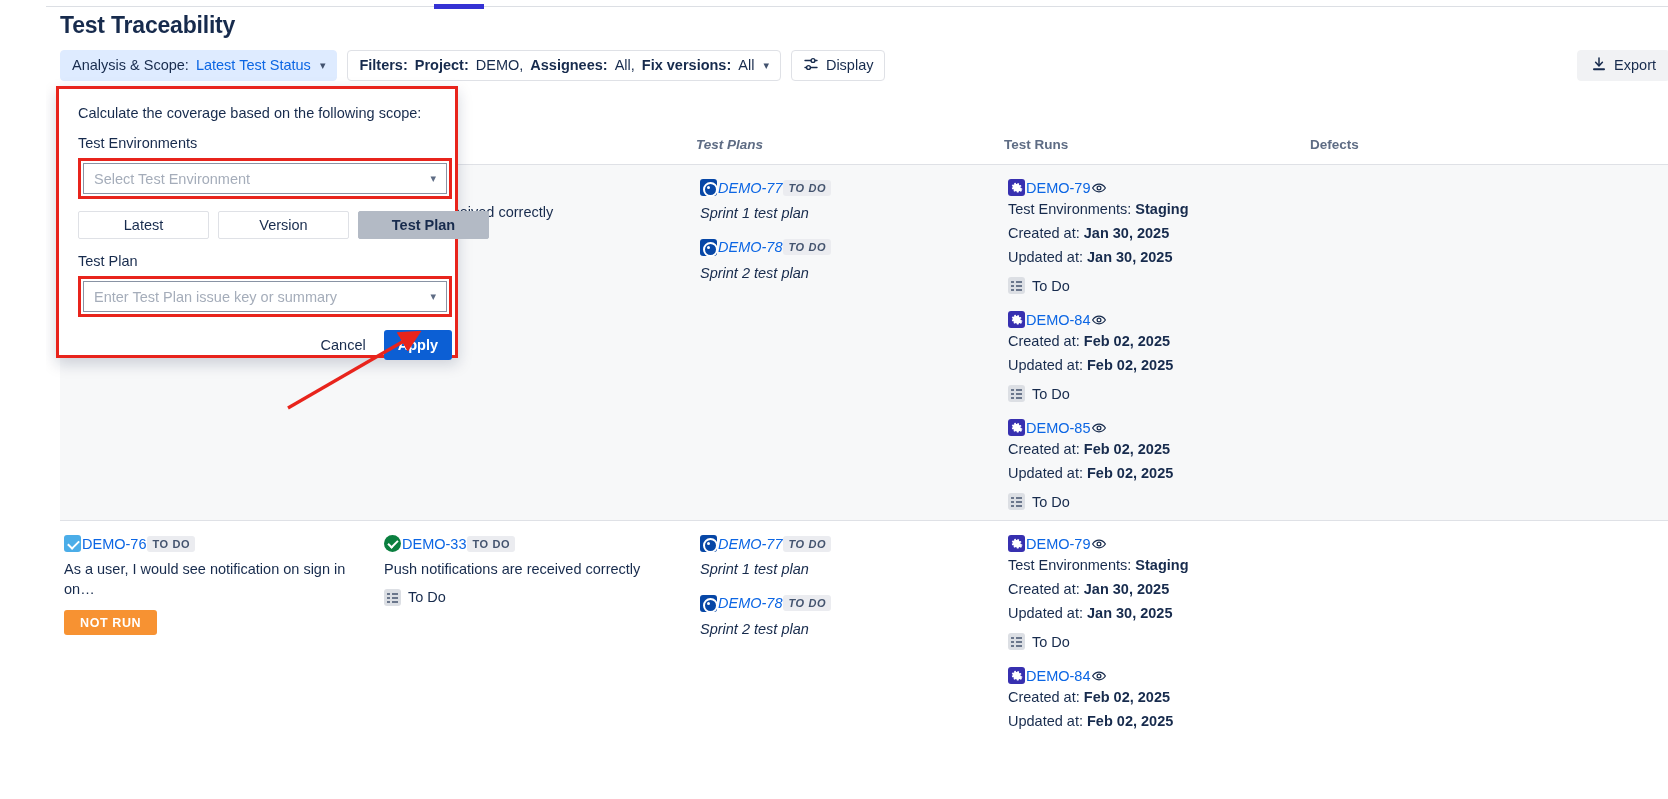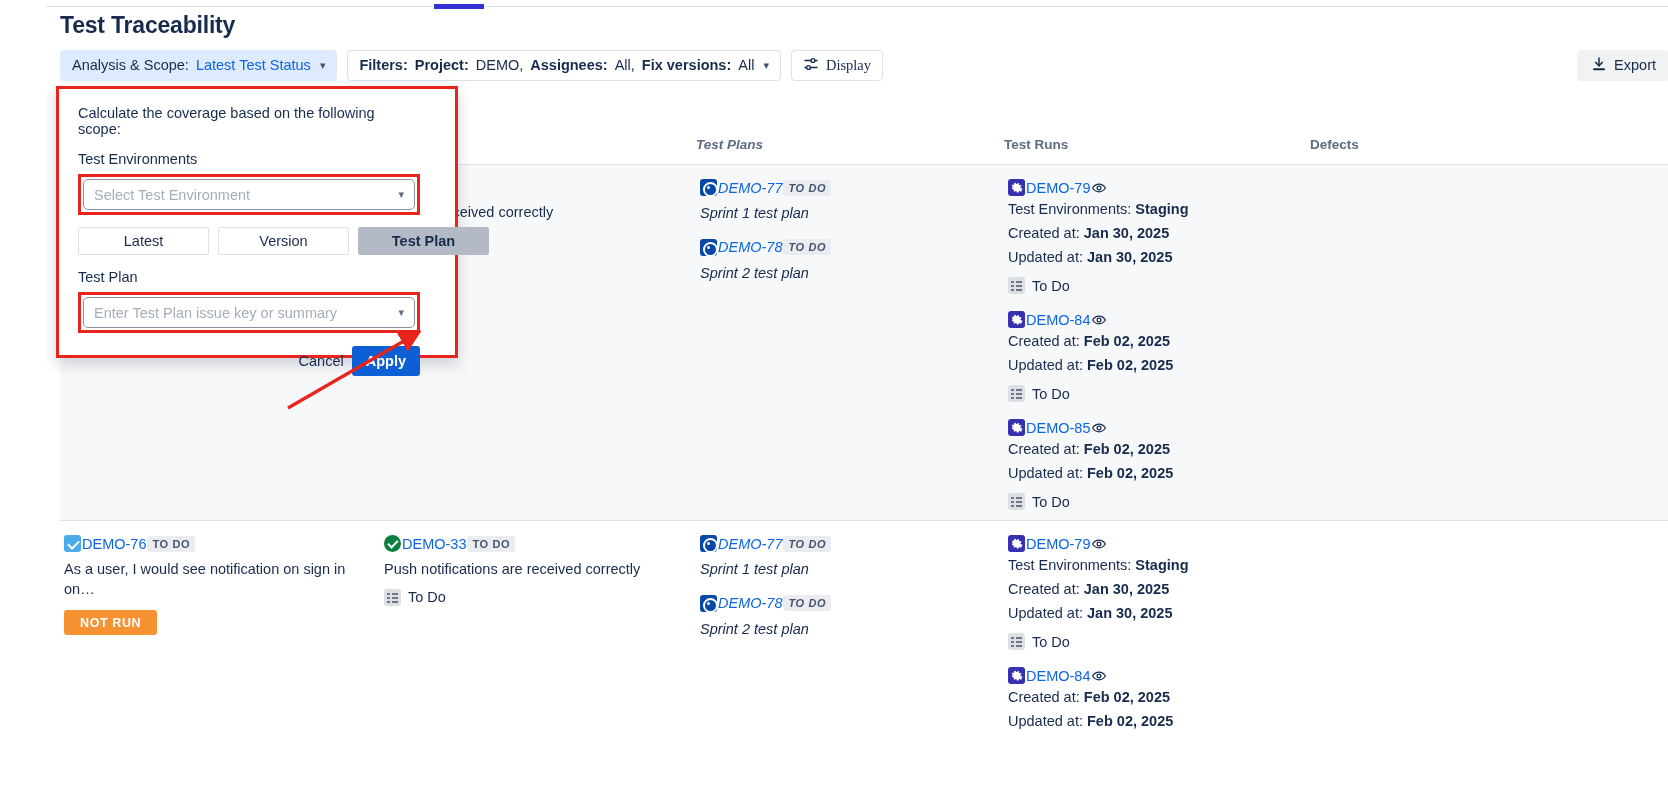--- a/index.html
+++ b/index.html
@@ -29,21 +29,21 @@
   .btn {
     height:31px; display:inline-flex; align-items:center; gap:7px;
     padding:4px 11px; border-radius:4px; font-size:14.5px; line-height:1;
     border:1px solid #dfe1e6; background:#fff; color:#172b4d; white-space:nowrap;
     cursor:pointer;
   }
   .btn.analysis { background:#deebff; border-color:#deebff; }
   .btn.analysis .val { color:#0c66e4; }
   .btn .chev { color:#42526e; font-size:11px; margin-left:2px; }
   .btn b { font-weight:bold; }
-  .btn.display { border-color:#dfe1e6; background:#fff;font-family:Liberation Serif, serif; }
+  .btn.display { border-color:#dfe1e6; background:#fff; }
 
   .toolbar-right { position:absolute; right:12px; top:50px; height:31px; display:flex; align-items:center; gap:10px; }
   .btn.export { background:#f1f2f4; border-color:#f1f2f4; padding:0 13px;align-items:center; }
   .info-icon {
     width:22px; height:22px; border-radius:50%; background:#44546f; color:#fff;
     display:flex; align-items:center; justify-content:center;
     font-size:14px; font-weight:bold; font-family:"Liberation Serif", serif; cursor:pointer;
   }
 
   
@@ -106,38 +106,38 @@
     background:#f79232; color:#fff; font-size:12.5px; font-weight:bold; letter-spacing:0.6px;
     border-radius:3px; padding:0 16px; height:25px; margin-top:11px;
   }
 
   
   .popover {
     position:absolute; left:10px; top:86px; width:402px; height:272px;
     background:#fff; border:3px solid #e8241c; z-index:30;
     box-shadow:0 6px 14px rgba(9,30,66,0.18);
   }
-  .pop-inner { padding:16px 35px 10px 19px; }
+  .pop-inner { padding:16px 3px 10px 19px; }
   .pop-title { font-size:14.5px; color:#172b4d; }
   .pop-label { font-size:14.5px; color:#172b4d; margin-top:14px; }
   .field-wrap { margin-top:7px; border:3px solid #e8241c; padding:2px; }
   .field {
-    height:31px; width:100%; border:1px solid #8993a4; border-radius:5px; background:#fff;
+    height:31px; width:100%; border:1px solid #8993a4; border-radius:0; background:#fff;
     display:flex; align-items:center; padding:0 10px; font-size:14.5px; color:#a5adba;
   }
   .field .chev { margin-left:auto; color:#5e6c84; font-size:11px; }
   .seg { display:flex; gap:0; margin-top:12px; }
   .seg-btn {
     height:28px; min-width:131px; display:flex; align-items:center; justify-content:center;
     border:1px solid #dfe1e6; background:#fff; color:#172b4d; font-size:14.5px; cursor:pointer;
     margin-right:9px; border-radius:2px;
   }
   .seg-btn.active { background:#b3bac5; border-color:#b3bac5; font-weight:bold; }
   .seg-btn:last-child { margin-right:0; }
-  .pop-actions { display:flex; align-items:center; justify-content:flex-end; margin-top:13px; }
+  .pop-actions { display:flex; align-items:center; justify-content:flex-end; gap:10px; margin-top:13px; }
   .link-btn { background:none; border:none; font-size:14.5px; color:#172b4d; cursor:pointer; padding:6px 8px; }
   .primary-btn {
     background:#0c5fd4; color:#fff; border:none; border-radius:3px;
     font-size:14.5px; font-weight:bold; padding:7px 14px; cursor:pointer;
   }
 
   .arrow-anno { position:absolute; left:230px; top:320px; z-index:40; pointer-events:none; }
 </style>
 </head>
 <body>

